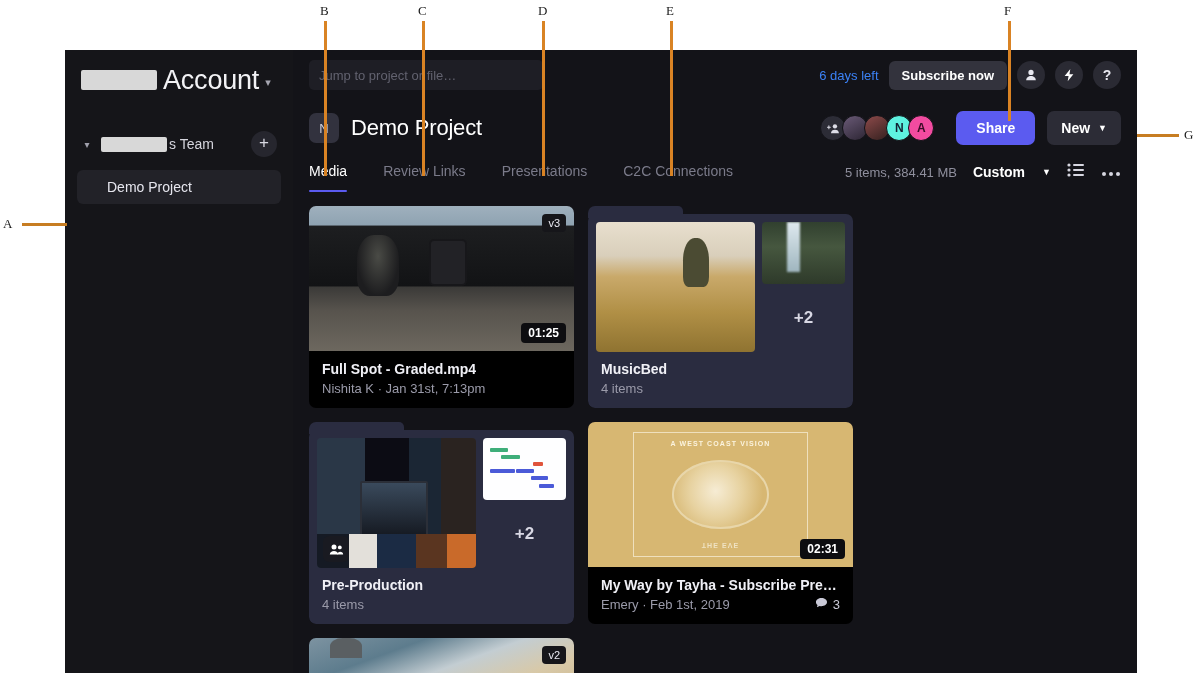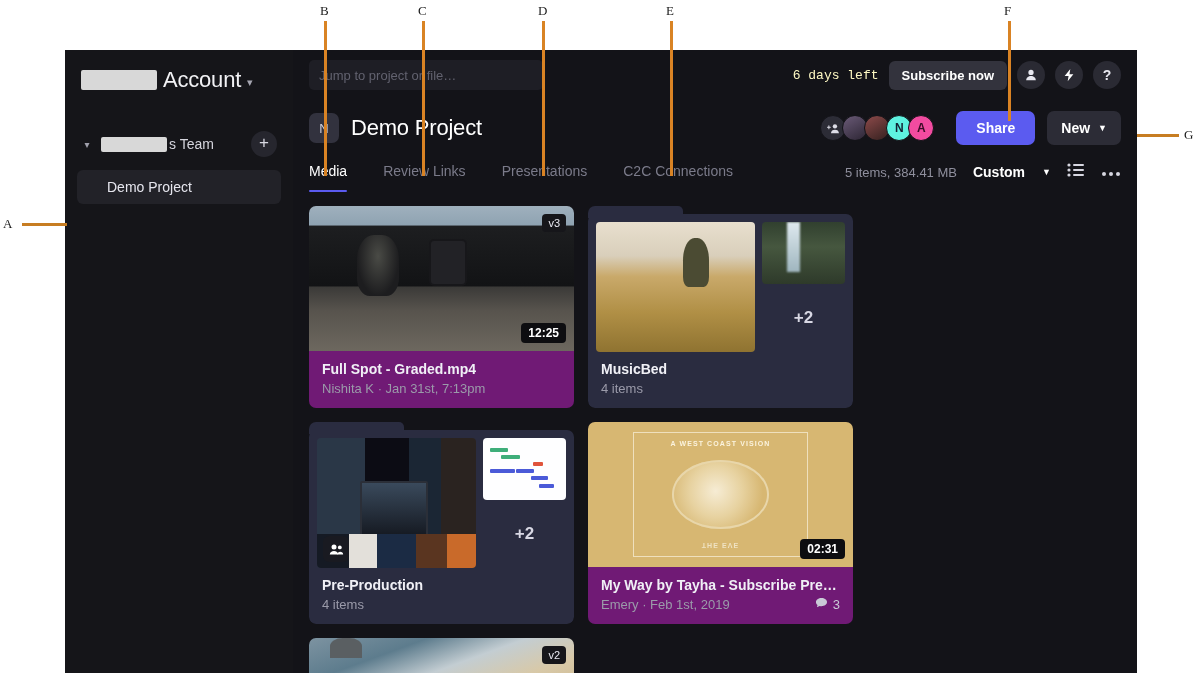--- a/index.html
+++ b/index.html
@@ -27,21 +27,21 @@
     padding: 0 12px;
     position: relative;
   }
   .acct-row {
     height: 48px; display: flex; align-items: center; gap: 6px;
     padding: 0 4px; margin-top: 6px;
   }
   .redact { background:#d8d8d8; border-radius:2px; display:inline-block; }
   .redact.acct { width: 76px; height: 20px; }
   .redact.team { width: 66px; height: 15px; }
-  .acct-name { color: #f2f2f5; font-size: 22px; letter-spacing:-0.2px; }
+  .acct-name { color: #f2f2f5; font-size: 27px; letter-spacing:-0.2px; }
   .caret { color:#a5a5b0; font-size:11px; line-height:1; margin-top:4px;}
   .search-row {
     display:flex; align-items:center; gap:11px;
     padding: 10px 6px; margin-top: 8px;
   }
   .search-row .lbl { color:#c9c9d2; font-size:14px; }
   .team-row {
     display:flex; align-items:center; gap:8px;
     height: 36px; margin-top: 22px; padding: 0 4px;
   }
@@ -61,21 +61,21 @@
   
   .main { flex:1; position:relative; background:#131318; }
 
   .topbar { height: 50px; display:flex; align-items:center; padding: 0 16px; }
   .jump {
     width: 234px; height: 30px; background:#1e1e25; border-radius:5px;
     display:flex; align-items:center; padding: 0 10px;
     color:#62626f; font-size:13px;
   }
   .topbar-right { margin-left:auto; display:flex; align-items:center; gap:10px; }
-  .days { color:#fef9c3; font-size:13px;font-family:Liberation Mono, monospace; }
+  .days { color:#3b82f6; font-size:13px; }
   .subscribe {
     background:#33333d; color:#fff; font-size:13px; font-weight:bold;
     padding: 7px 13px; border-radius:6px;
   }
   .circ-btn {
     width:28px; height:28px; border-radius:50%; background:#2a2a33;
     display:flex; align-items:center; justify-content:center; color:#e8e8f0;
   }
 
   .projbar { height: 56px; display:flex; align-items:center; padding: 0 16px; }
@@ -113,21 +113,21 @@
     background:#5b5bf0; border-radius:1px;
   }
   .tabs-right { margin-left:auto; display:flex; align-items:center; gap:16px; padding-bottom: 8px;}
   .items-count { color:#8f8f9d; font-size:13px; }
   .custom { color:#ffffff; font-size:14px; font-weight:bold; display:flex; align-items:center; gap:17px;}
 
   
   .grid { padding: 10px 16px; display:flex; flex-wrap:wrap; gap:14px; }
   .card { width: 265px; border-radius:7px; overflow:hidden; position:relative; }
   .thumb { position:relative; height: 145px; overflow:hidden; }
-  .card-body { background:#701a75; padding: 10px 13px 12px; }
+  .card-body { background:#000000; padding: 10px 13px 12px; }
   .card-title { color:#f0f0f6; font-size:14px; font-weight:bold; white-space:nowrap; overflow:hidden;}
   .card-sub { color:#9b9baa; font-size:13px; margin-top:4px; display:flex; align-items:flex-end;}
   .card-sub .cmt { margin-left:auto; display:flex; align-items:center; gap:5px; color:#c9c9d6;}
   .badge-v {
     position:absolute; top:8px; right:8px; background:#16161a; color:#e8e8f0;
     font-size:11px; padding:3px 6px; border-radius:4px;
   }
   .badge-dur {
     position:absolute; bottom:8px; right:8px; background:#0d0d10; color:#fff;
     font-size:12px; padding:3px 7px; border-radius:4px; font-weight:bold;
@@ -319,21 +319,21 @@
           </span>
         </div>
       </div>
 
       <div class="grid">
 
         <div class="card">
           <div class="thumb">
             <div class="art-train"></div>
             <span class="badge-v">v3</span>
-            <span class="badge-dur">12:25</span>
+            <span class="badge-dur">01:25</span>
           </div>
           <div class="card-body">
             <div class="card-title">Full Spot - Graded.mp4</div>
             <div class="card-sub">
               <span>Nishita K · Jan 31st, 7:13pm</span>
             </div>
           </div>
         </div>
 
         <div class="card folder">

